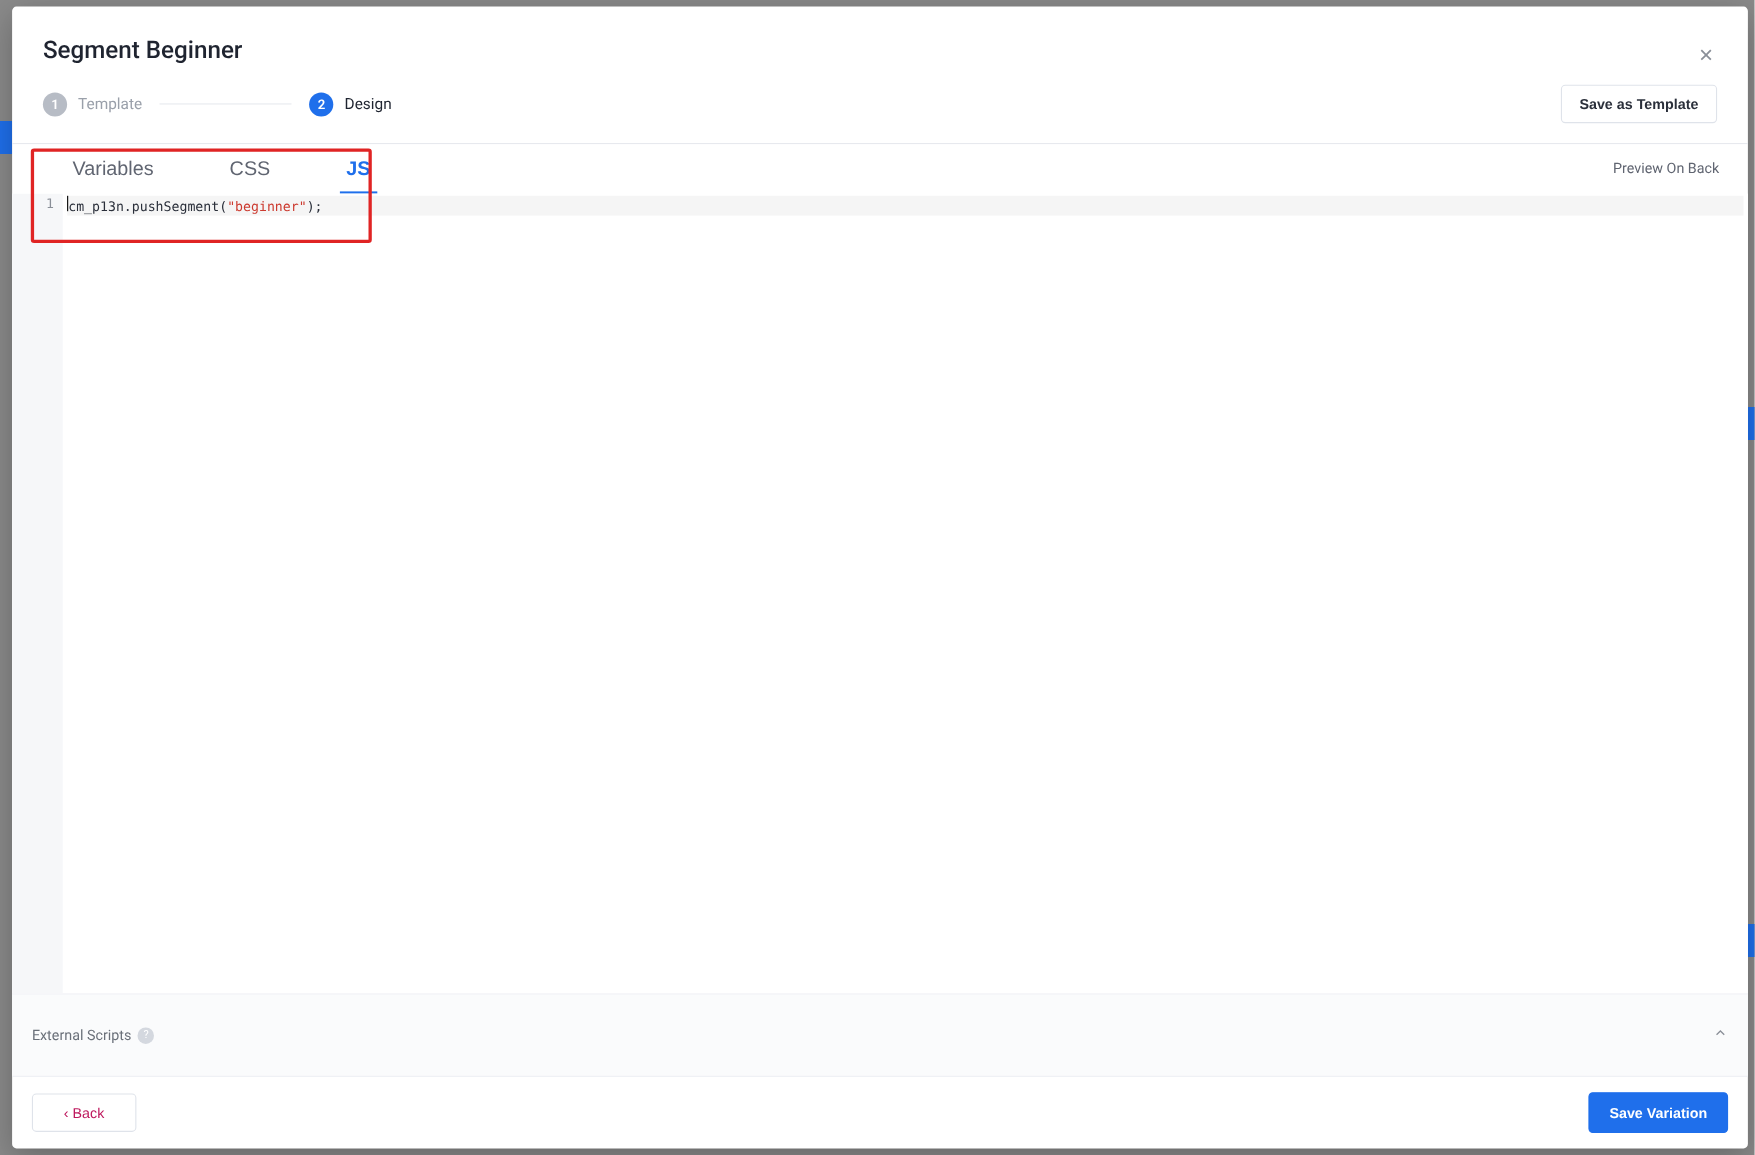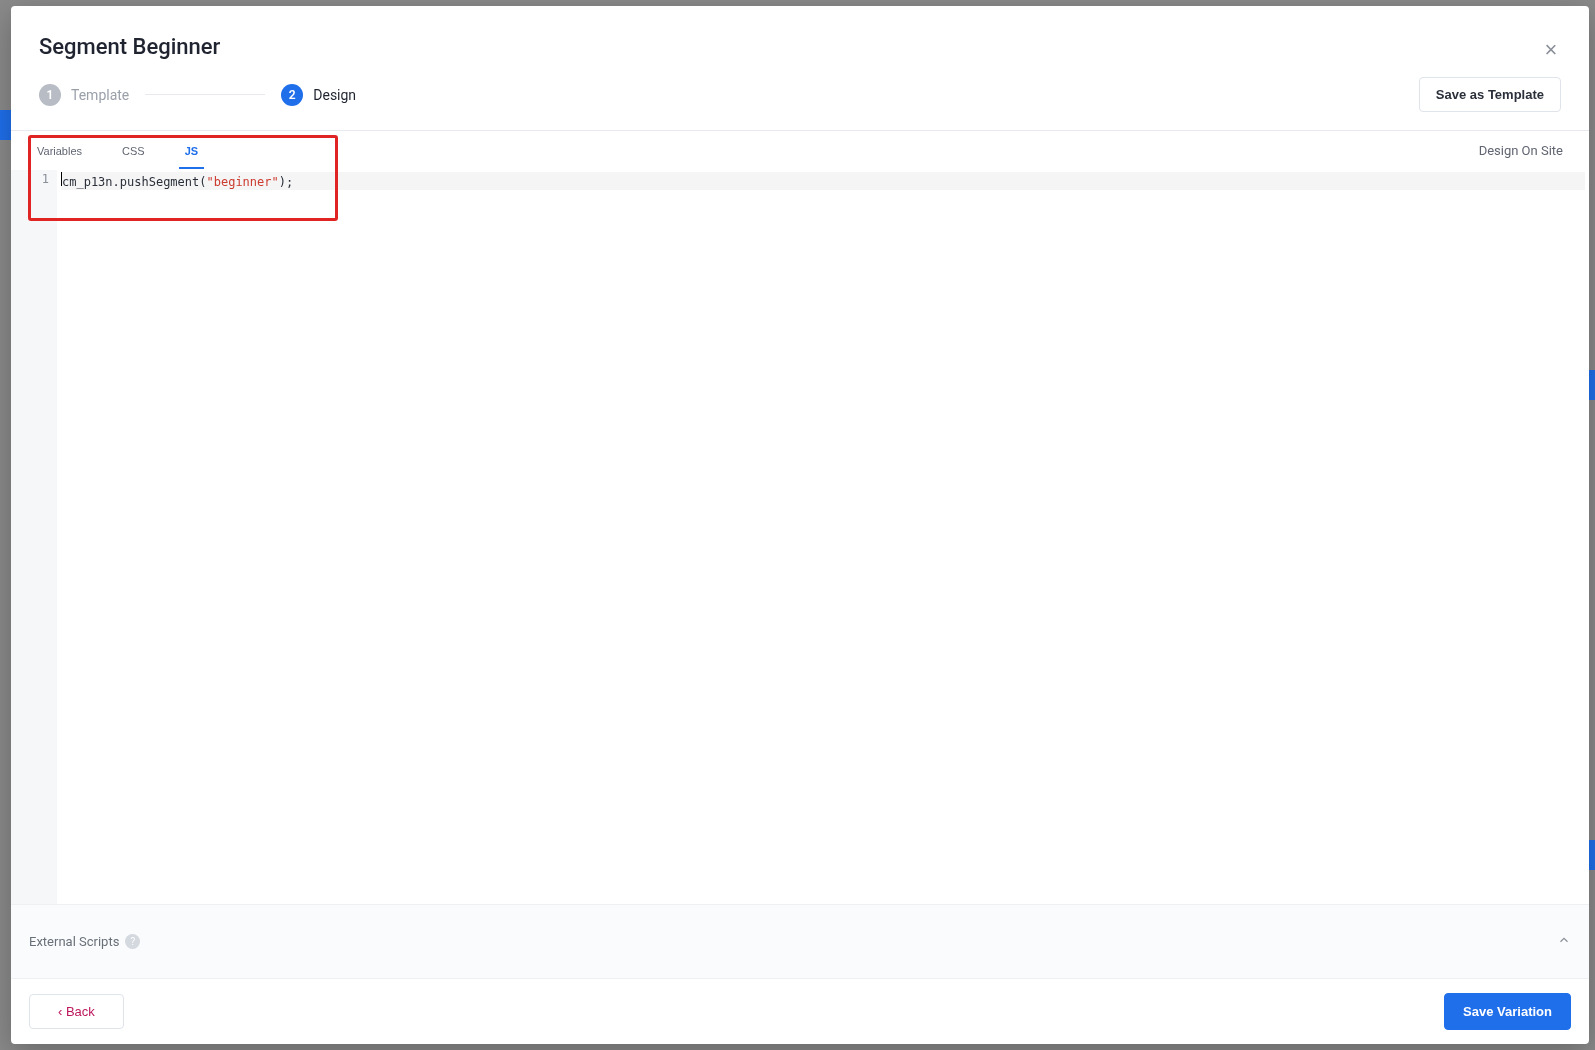--- a/index.html
+++ b/index.html
@@ -88,24 +88,25 @@
   cursor: pointer;
 }
 .tabs-row {
   display: flex; align-items: center;
   padding: 0 20px;
   position: relative;
 }
 .tabs { display: flex; gap: 28px; }
 .tab {
   background: none; border: none;
-  font-size: 11px; color: #606571;
+  font-size: 18px; color: #606571;
   padding: 12px 6px 10px 6px;
   cursor: pointer;
   border-bottom: 2px solid transparent;
+  margin-left: 29px;
 }
 .tab.active { color: #1f6feb; border-bottom-color: #1f6feb; font-weight: 600; }
 .preview-link {
   margin-left: auto;
   font-size: 13px; color: #606571;
   padding: 12px 6px;
 }
 .highlight-box {
   position: absolute;
   left: 17px;
@@ -220,21 +221,21 @@
     </div>
     <button class="save-template-btn">Save as Template</button>
   </div>
 
   <div class="tabs-row">
     <div class="tabs">
       <button class="tab">Variables</button>
       <button class="tab">CSS</button>
       <button class="tab active">JS</button>
     </div>
-    <div class="preview-link">Design On Site</div>
+    <div class="preview-link">Preview On Back</div>
   </div>
 
   <div class="editor">
     <div class="editor-gutter">
       <div>1</div>
     </div>
     <div class="editor-content">
       <div class="code-line">
         <span class="cursor-caret"></span>
           <span class="code-text">cm_p13n.pushSegment(</span>

